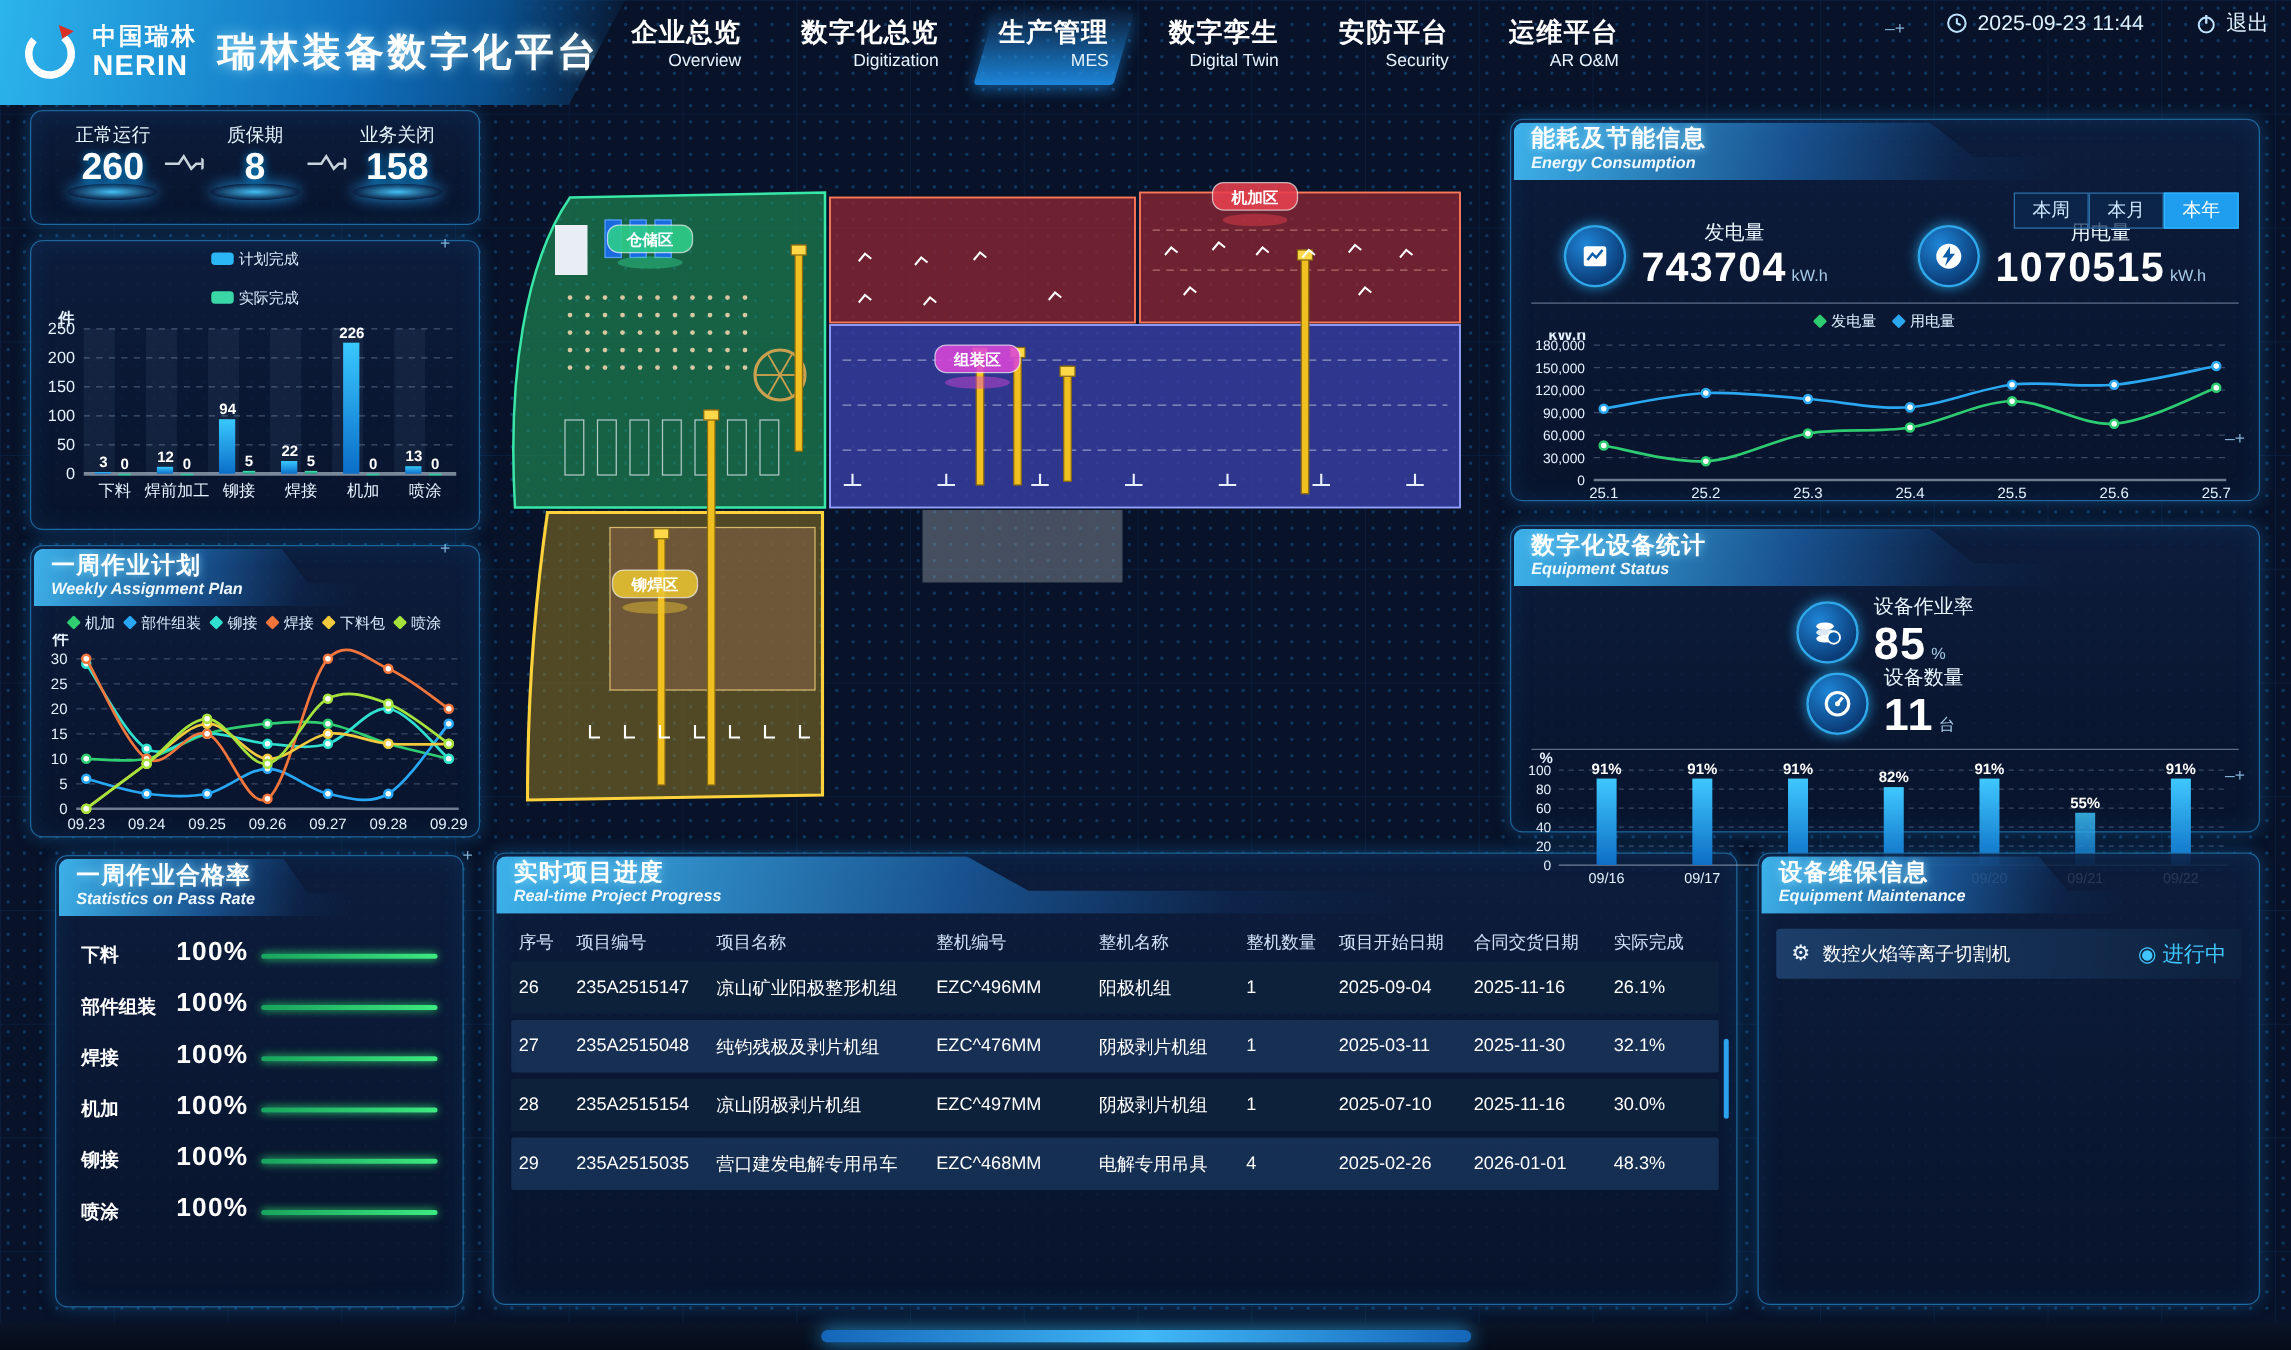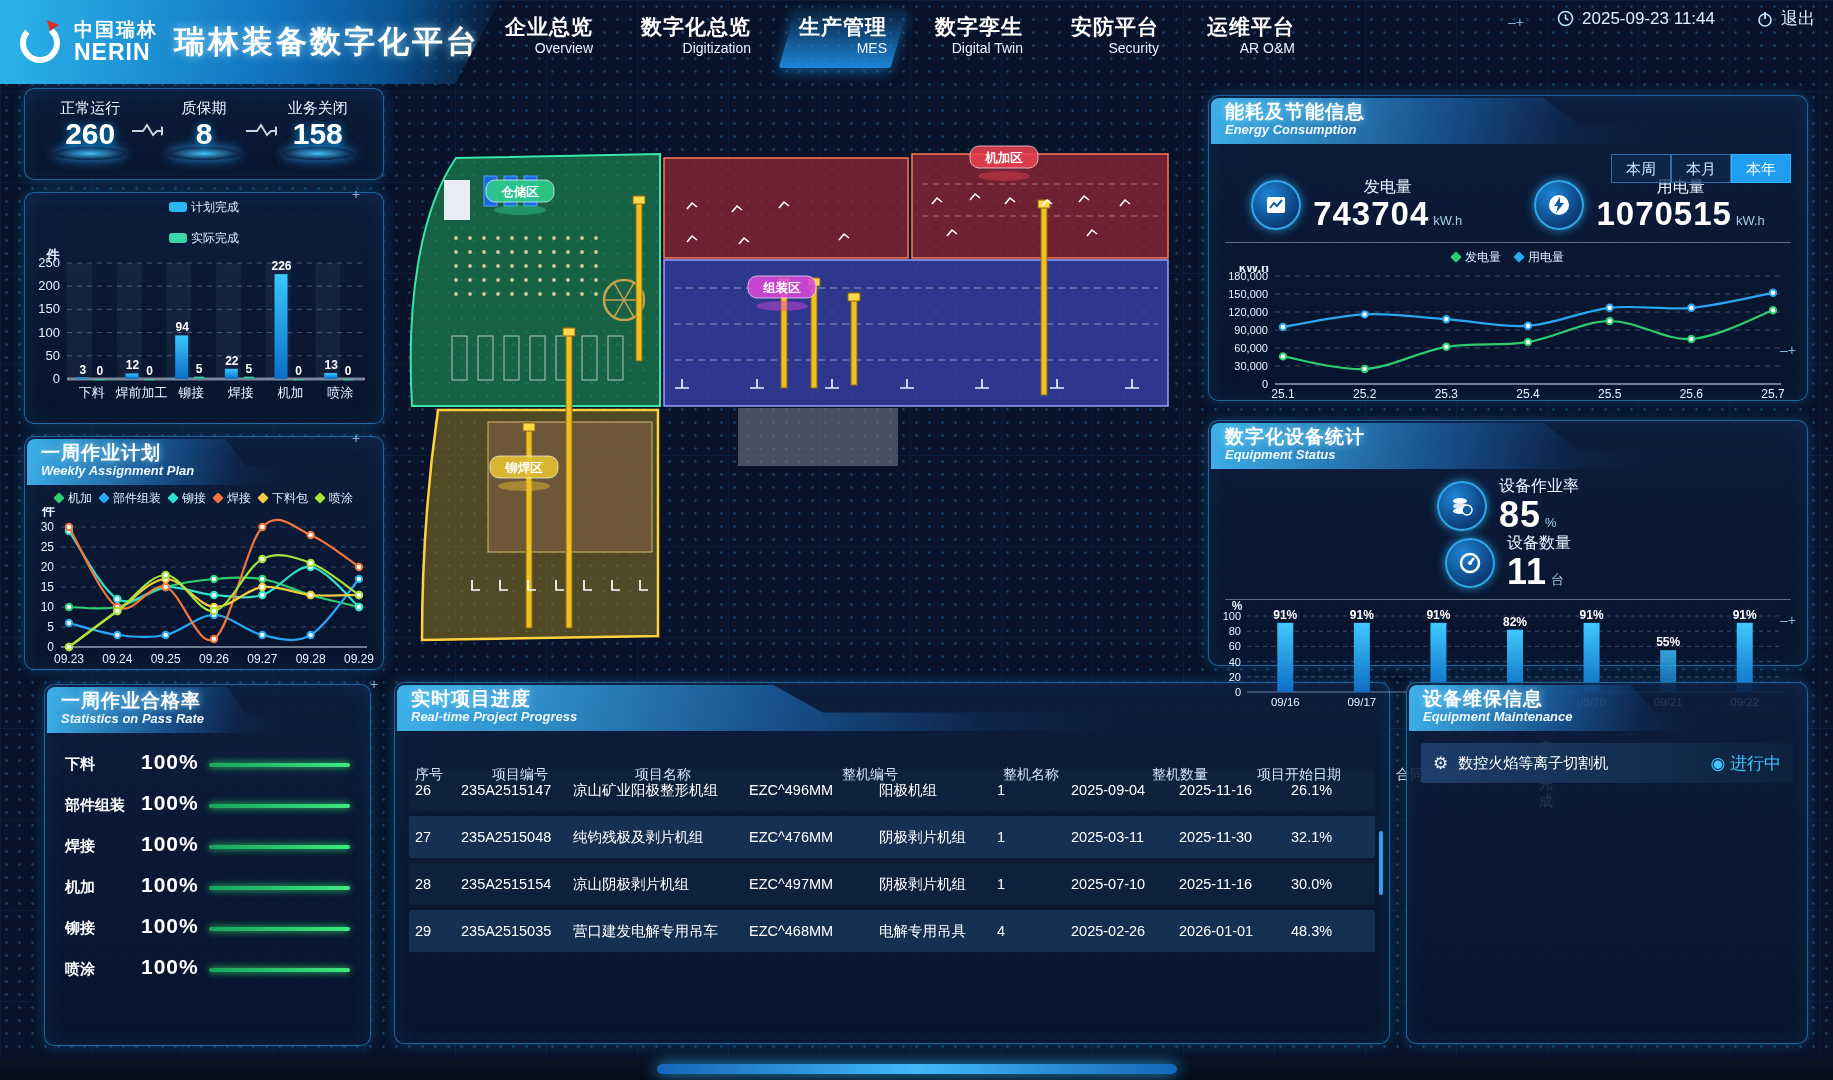--- a/index.html
+++ b/index.html
@@ -88,21 +88,21 @@
     display:flex;align-items:center;justify-content:center;}
   .m-col{line-height:1.1;}
   .m-label{font-size:16px;color:#eaf6ff;text-align:center;}
   .m-valrow{white-space:nowrap;}
   .m-val{font-size:33px;font-weight:bold;letter-spacing:1px;}
   .m-unit{font-size:13px;color:#a8cbe8;margin-left:4px;}
   
   .tbl{margin:8px 14px 0;position:relative;}
   .tbl-head,.tbl-row{display:grid;grid-template-columns:46px 112px 176px 130px 118px 74px 108px 112px 1fr;
     align-items:center;padding:0 6px;}
-  .tbl-head{color:#cfe2f8;font-size:14px;height:30px;gap:31px;}
+  .tbl-head{color:#cfe2f8;font-size:14px;height:30px;}
   .tbl-row{color:#fff;font-size:14.5px;height:42px;margin-bottom:5px;background:rgba(14,34,60,.9);border-radius:2px;}
   .tbl-row.alt{background:rgba(23,50,86,.9);}
   .tbl-scroll{position:absolute;right:-8px;top:92px;width:4px;height:64px;background:#2da0f0;border-radius:2px;}
   
   .mt-row{margin:12px 14px 0;height:40px;display:flex;align-items:center;gap:10px;padding:0 12px;
     background:linear-gradient(90deg,rgba(30,66,110,.9),rgba(14,36,64,.6));border-radius:3px;font-size:15px;}
   .mt-status{margin-left:auto;color:#3fc6ff;font-size:17px;}
   .gear{color:#eaf4ff;font-size:17px;}
   
   .footer{position:absolute;left:0;right:0;bottom:0;height:22px;background:linear-gradient(180deg,#0a1426,#050c1a);}

